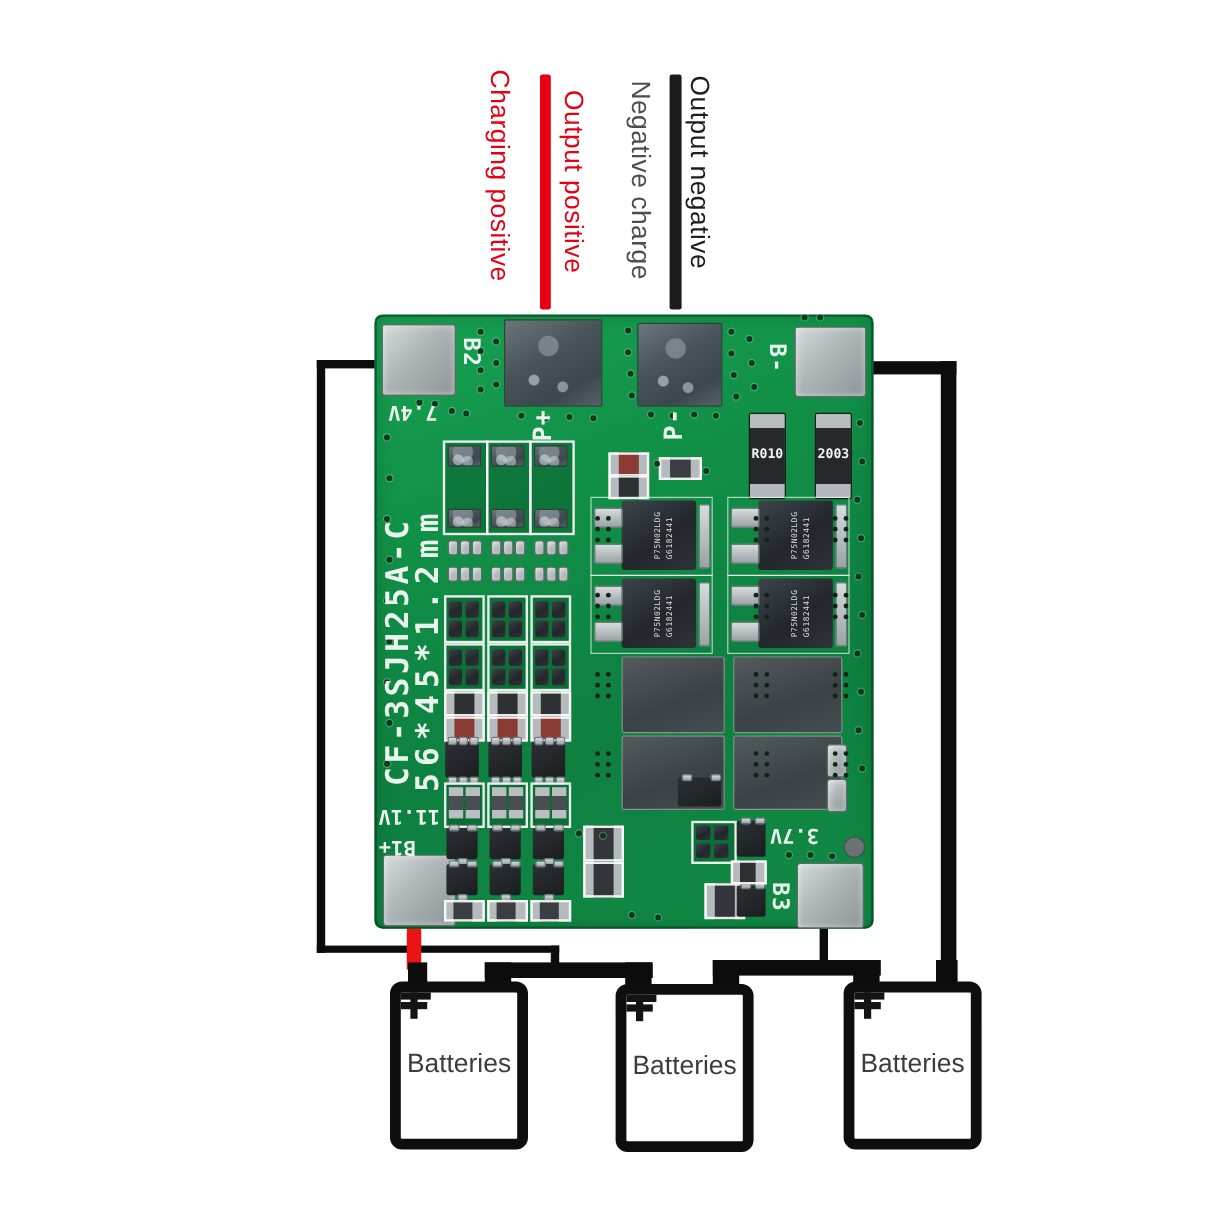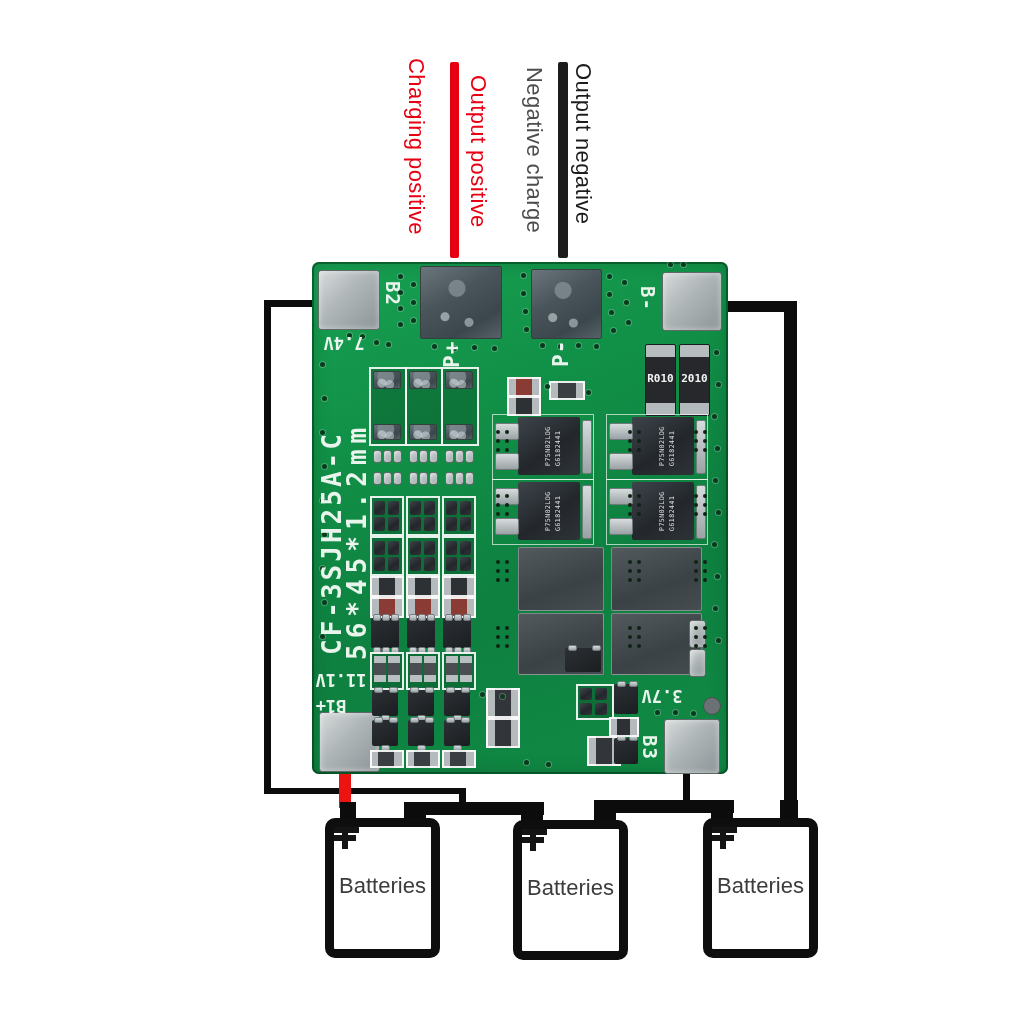--- a/index.html
+++ b/index.html
@@ -98,25 +98,25 @@
       <div class="tab" style="left: 594px; top: 800px; width: 140px; height: 13px; background: rgb(12, 12, 12);"></div>
     </div>
 
   <div class="board" id="board">
       <div class="pad-silver" style="left: 6px; top: 8px; width: 60px; height: 58px;"></div>
       <div class="pad-silver" style="left: 350px; top: 10px; width: 58px; height: 57px;"></div>
       <div class="pad-silver" style="left: 7px; top: 450px; width: 59px; height: 58px;"></div>
       <div class="pad-silver" style="left: 352px; top: 457px; width: 54px; height: 53px;"></div>
       <div class="pad-dark" style="left: 108px; top: 4px; width: 80px; height: 71px;"></div>
       <div class="pad-dark" style="left: 219px; top: 7px; width: 69px; height: 68px;"></div>
-      <div class="shunt" style="left: 333px; top: 82px; width: 29px; height: 70px;">
+      <div class="shunt" style="left: 312px; top: 82px; width: 29px; height: 70px;">
         <span>R010</span>
       </div>
       <div class="shunt" style="left: 367px; top: 82px; width: 29px; height: 70px;">
-        <span>2010</span>
+        <span>2003</span>
       </div>
       <div class="cell" style="left: 180px; top: 152px; width: 100px; height: 64px;"></div>
       <div class="chip" style="left: 206px; top: 155px; width: 62px; height: 58px;"></div>
       <div class="lead" style="left: 183px; top: 161px; width: 22px; height: 15px;"></div>
       <div class="lead" style="left: 183px; top: 191px; width: 22px; height: 15px;"></div>
       <div class="lead" style="left: 270px; top: 158px; width: 8px; height: 52px;"></div>
       <div class="chipmark rm90" style="left: 232px; top: 204px;">P75N02LDG</div>
       <div class="chipmark rm90" style="left: 242px; top: 204px;">G6182441</div>
       <div class="cell" style="left: 294px; top: 152px; width: 100px; height: 64px;"></div>
       <div class="chip" style="left: 320px; top: 155px; width: 62px; height: 58px;"></div>

